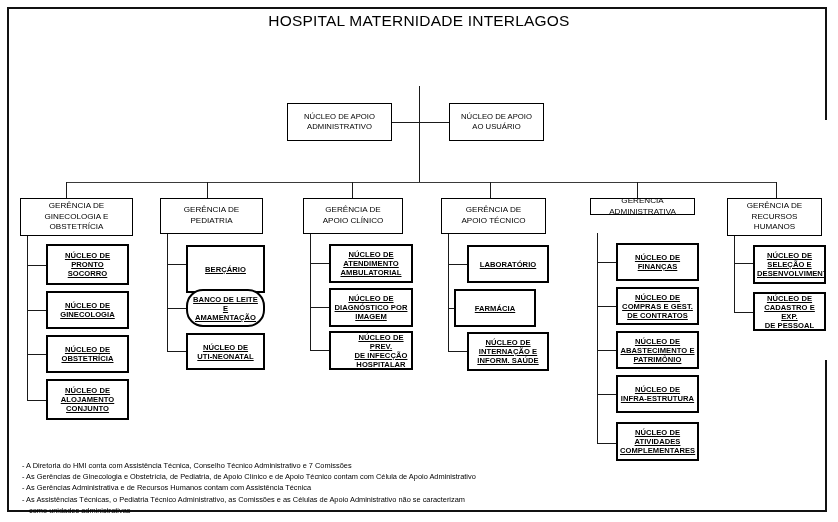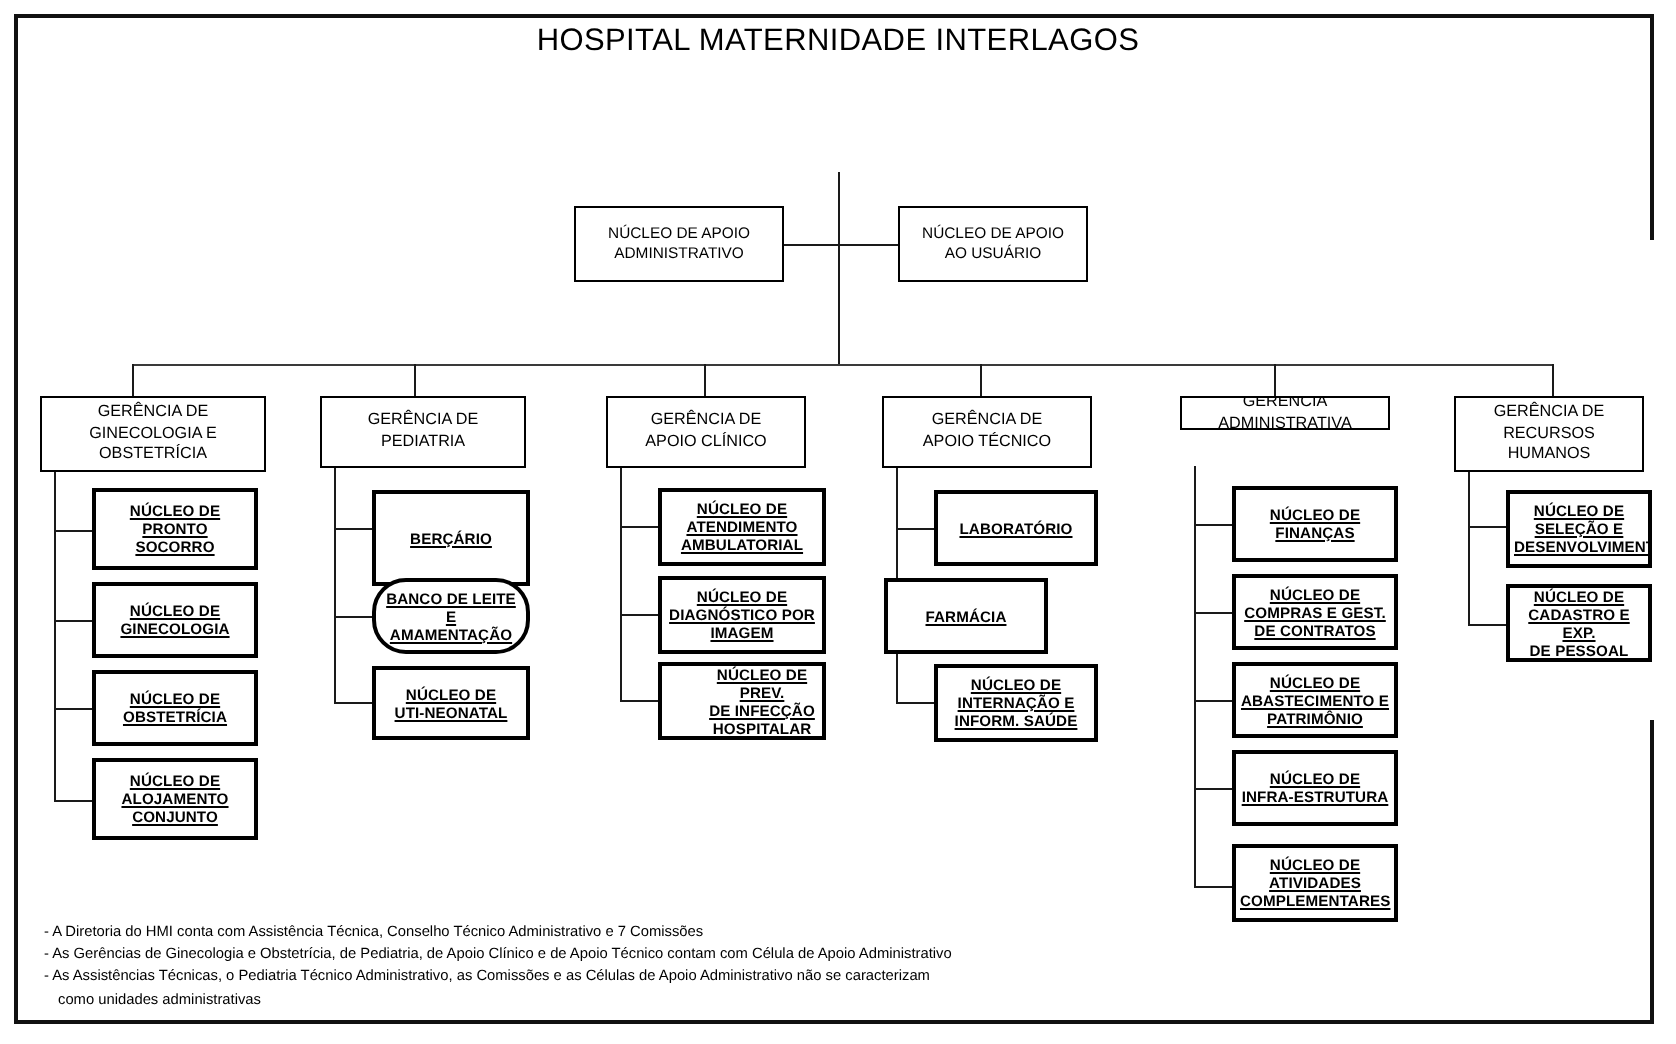--- a/index.html
+++ b/index.html
@@ -233,21 +233,21 @@
 HOSPITALAR</span>
   </div>
 
   <div class="box dept" style="left:441px;top:198px;width:105px;height:36px;">
     <span class="lbl">GERÊNCIA DE
 APOIO TÉCNICO</span>
   </div>
   <div class="box unit" style="left:467px;top:245px;width:82px;height:38px;">
     <span class="lbl">LABORATÓRIO</span>
   </div>
-  <div class="box unit" style="left:442px;top:289px;width:82px;height:38px;justify-content:flex-end;">
+  <div class="box unit" style="left:454px;top:289px;width:82px;height:38px;justify-content:flex-end;">
     <span class="lbl">FARMÁCIA</span>
   </div>
   <div class="box unit" style="left:467px;top:332px;width:82px;height:39px;">
     <span class="lbl">NÚCLEO DE
 INTERNAÇÃO E
 INFORM. SAÚDE</span>
   </div>
 
   <div class="box dept" style="left:590px;top:198px;width:105px;height:17px;">
     <span class="lbl">GERÊNCIA
@@ -289,17 +289,18 @@
   </div>
   <div class="box unit" style="left:753px;top:292px;width:73px;height:39px;">
     <span class="lbl">NÚCLEO DE
 CADASTRO E EXP.
 DE PESSOAL</span>
   </div>
 
   <div id="notes">
     <div>- A Diretoria do HMI conta com Assistência Técnica, Conselho Técnico Administrativo e 7 Comissões</div>
     <div>- As Gerências de Ginecologia e Obstetrícia, de Pediatria, de Apoio Clínico e de Apoio Técnico contam com Célula de Apoio Administrativo</div>
+    <div>- As Gerências Administrativa e de Recursos Humanos contam com Assistência Técnica</div>
     <div>- As Assistências Técnicas, o Pediatria Técnico Administrativo, as Comissões e as Células de Apoio Administrativo não se caracterizam</div>
     <div class="cont">como unidades administrativas</div>
   </div>
 
 </div>
 
 </body></html>

